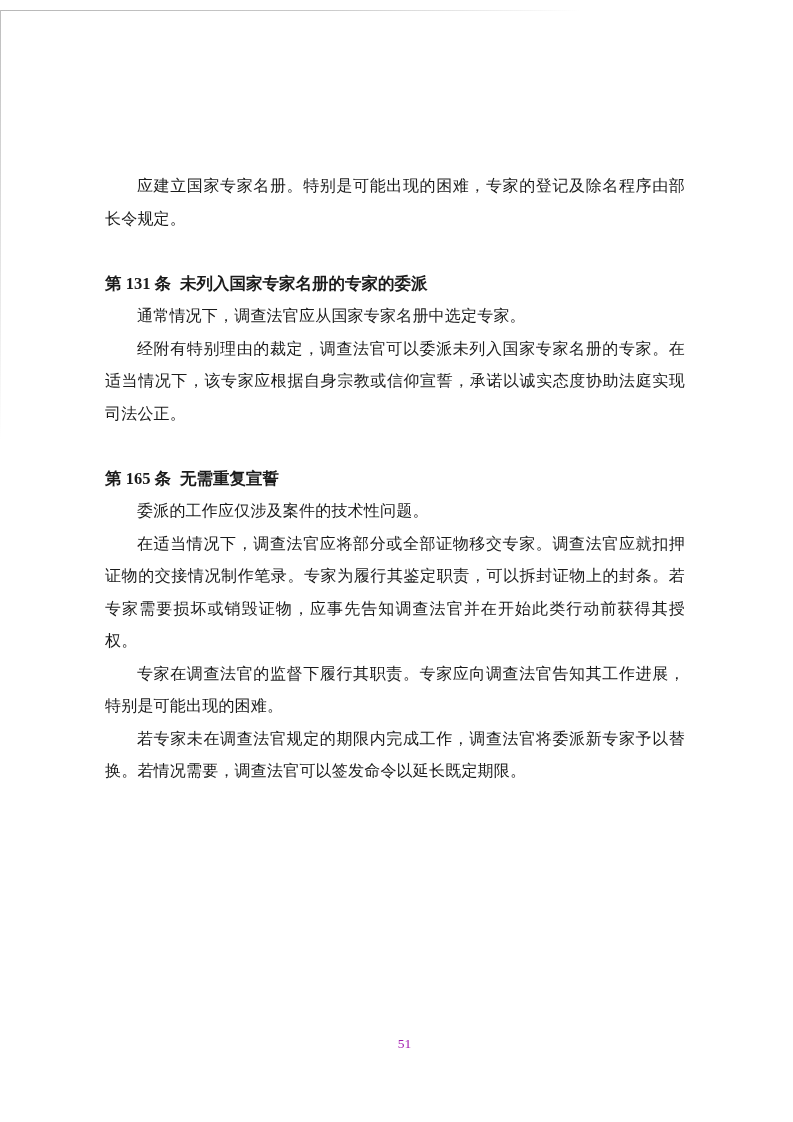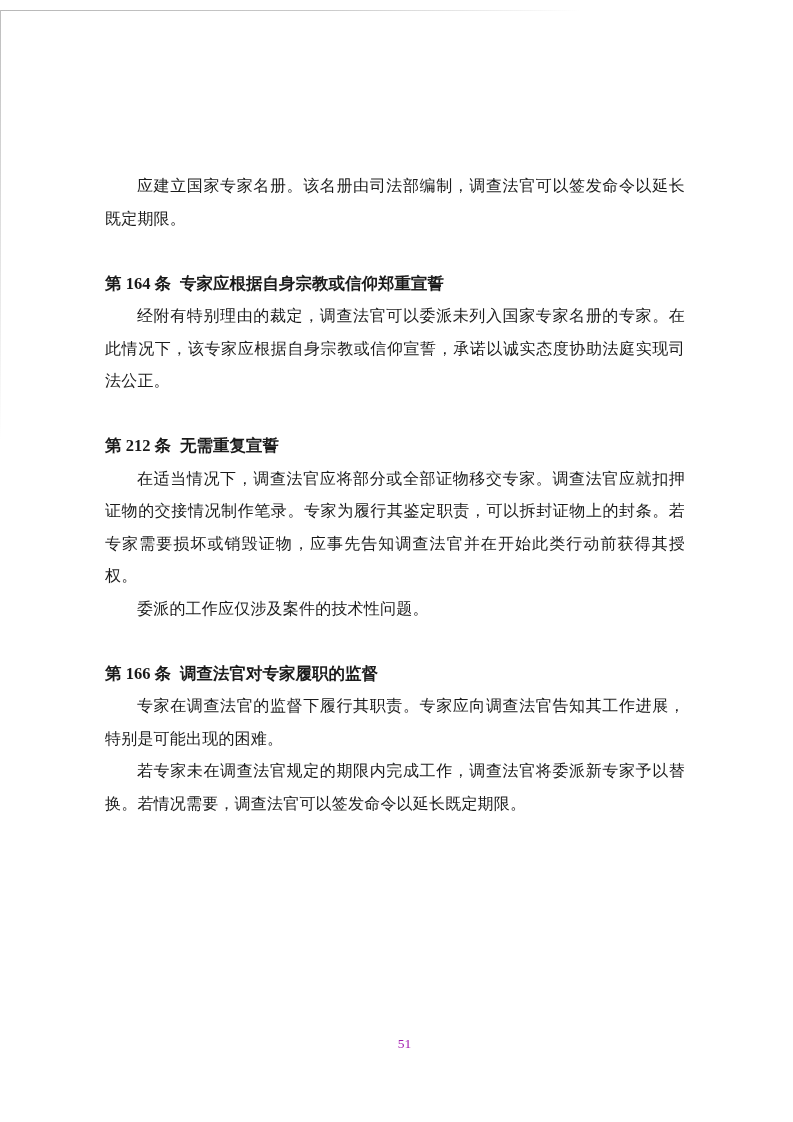--- a/index.html
+++ b/index.html
@@ -71,35 +71,35 @@
 </style>
 </head>
 <body>
 
 <div class="edge-top"></div>
 <div class="edge-left"></div>
 
 <div class="content">
 
   <div class="article">
-    <p>应建立国家专家名册。该名册由司法部编制，调查法官可以签发命令以延长既定期限。</p>
+    <p>应建立国家专家名册。特别是可能出现的困难，专家的登记及除名程序由部长令规定。</p>
   </div>
 
   <div class="article">
-    <h2 class="article-heading"><span class="art-num">第 164 条</span><span>专家应根据自身宗教或信仰郑重宣誓</span></h2>
-    <p>经附有特别理由的裁定，调查法官可以委派未列入国家专家名册的专家。在此情况下，该专家应根据自身宗教或信仰宣誓，承诺以诚实态度协助法庭实现司法公正。</p>
+    <h2 class="article-heading"><span class="art-num">第 131 条</span><span>未列入国家专家名册的专家的委派</span></h2>
+    <p>通常情况下，调查法官应从国家专家名册中选定专家。</p>
+    <p>经附有特别理由的裁定，调查法官可以委派未列入国家专家名册的专家。在适当情况下，该专家应根据自身宗教或信仰宣誓，承诺以诚实态度协助法庭实现司法公正。</p>
   </div>
 
   <div class="article">
-    <h2 class="article-heading"><span class="art-num">第 212 条</span><span>无需重复宣誓</span></h2>
+    <h2 class="article-heading"><span class="art-num">第 165 条</span><span>无需重复宣誓</span></h2>
+    <p>委派的工作应仅涉及案件的技术性问题。</p>
     <p>在适当情况下，调查法官应将部分或全部证物移交专家。调查法官应就扣押证物的交接情况制作笔录。专家为履行其鉴定职责，可以拆封证物上的封条。若专家需要损坏或销毁证物，应事先告知调查法官并在开始此类行动前获得其授权。</p>
-    <p>委派的工作应仅涉及案件的技术性问题。</p>
   </div>
 
   <div class="article">
-    <h2 class="article-heading"><span class="art-num">第 166 条</span><span>调查法官对专家履职的监督</span></h2>
     <p>专家在调查法官的监督下履行其职责。专家应向调查法官告知其工作进展，特别是可能出现的困难。</p>
     <p>若专家未在调查法官规定的期限内完成工作，调查法官将委派新专家予以替换。若情况需要，调查法官可以签发命令以延长既定期限。</p>
   </div>
 
 </div>
 
 <div class="page-number">51</div>
 
 </body></html>

